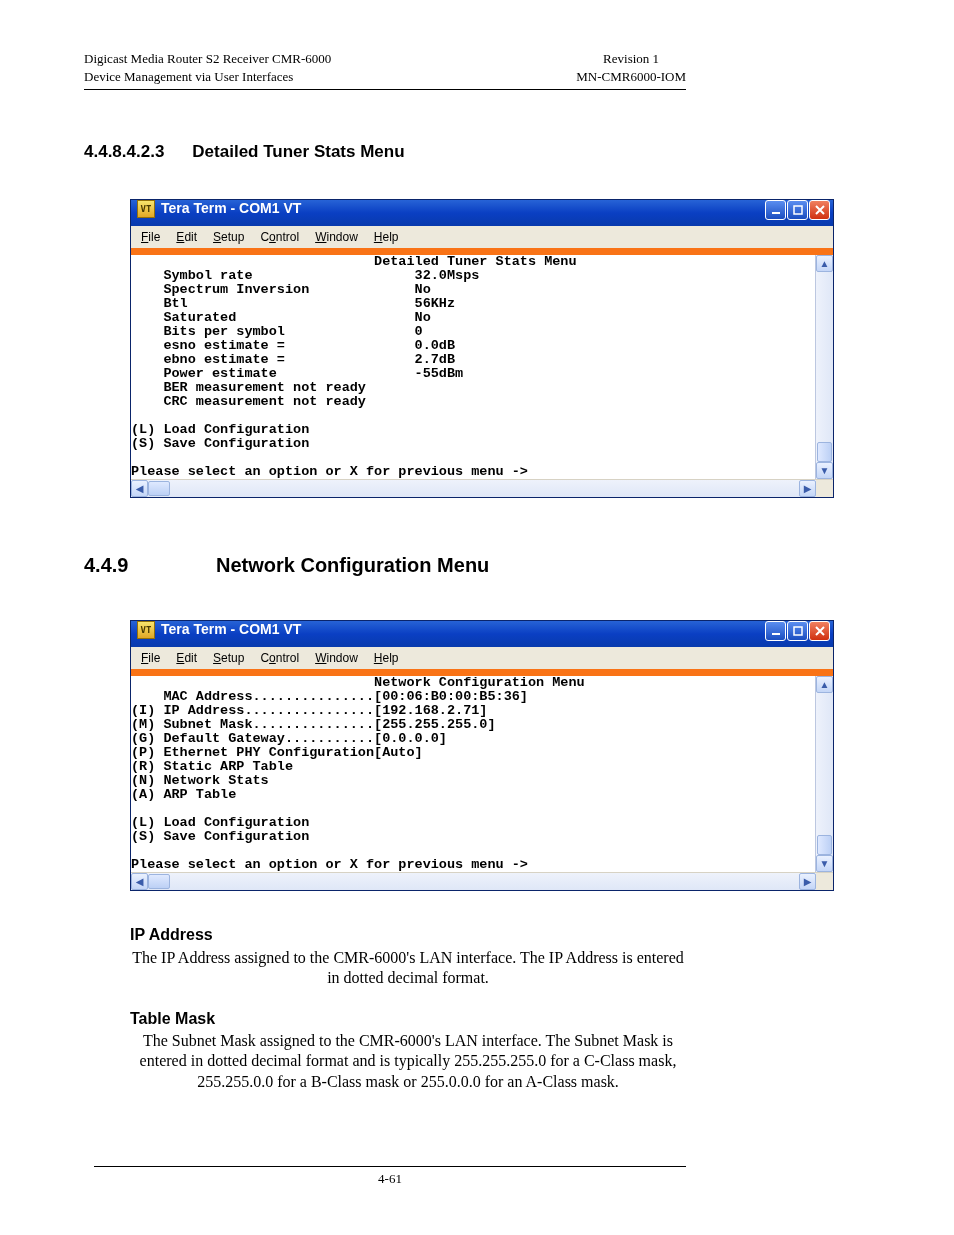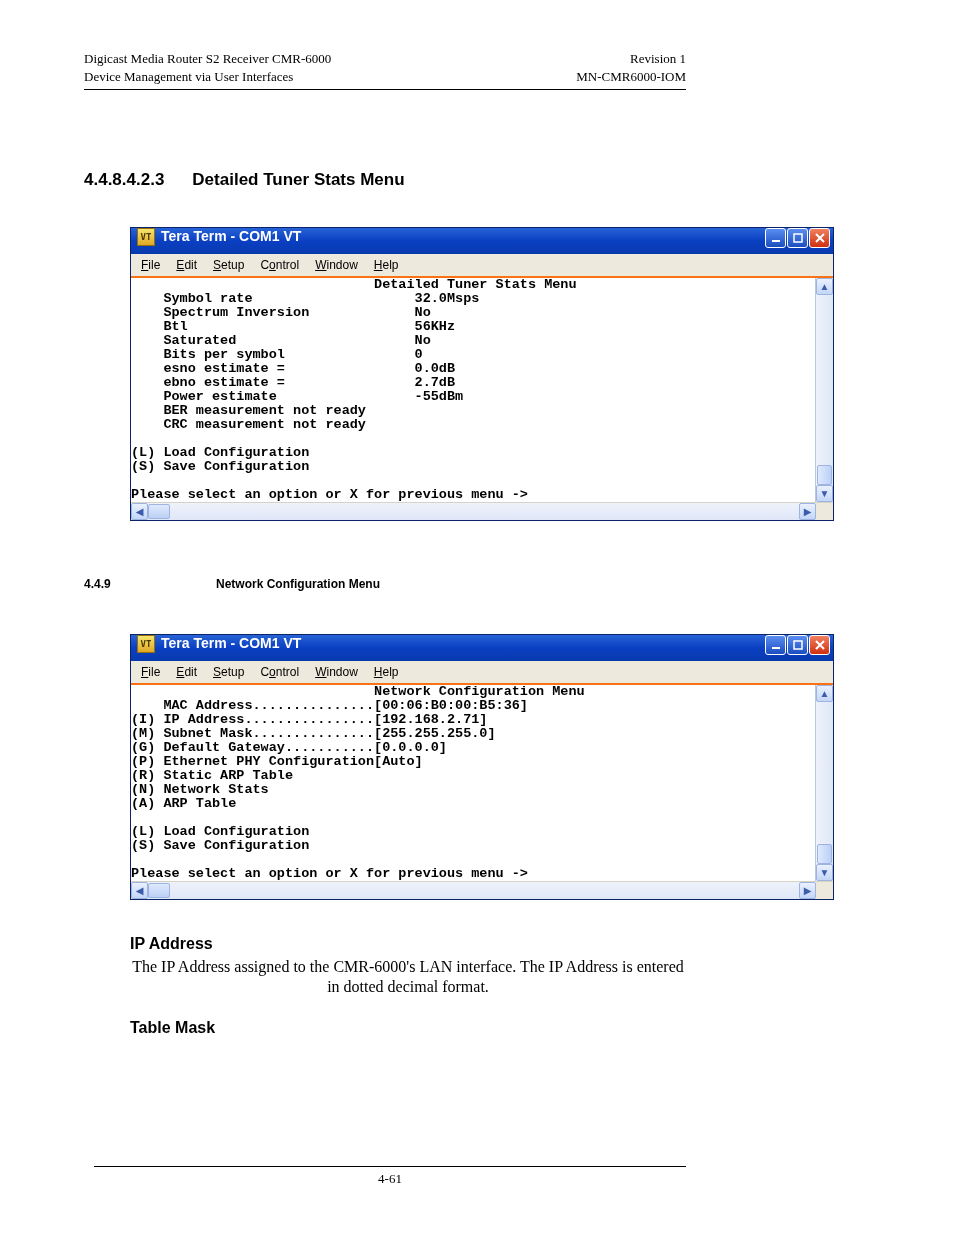--- a/index.html
+++ b/index.html
@@ -16,41 +16,41 @@
     box-sizing: border-box;
     padding: 50px 84px 0 84px;
   }
   .header {
     font-size: 13px;
     line-height: 1.35;
     display: flex;
     justify-content: space-between;
   }
   .header .left, .header .right { white-space: pre; }
-  .header .right { text-align: right; }
+  .header .right { text-align: center; }
   .rule {
     border: 0;
     border-top: 1px solid #000;
     margin: 4px 0 0 0;
   }
   .heading {
     font-family: Arial, Helvetica, sans-serif;
     font-weight: bold;
   }
   .h-row {
     display: flex;
     gap: 28px;
   }
   .h3 {
     font-size: 17px;
-    margin-top: 80px;
+    margin-top: 52px;
     margin-bottom: 38px;
   }
   .h2 {
-    font-size: 12px;
+    font-size: 20px;
     margin-top: 56px;
     margin-bottom: 44px;
   }
 
   
   .term-window {
     width: 702px;
     margin-left: 46px;
     border: 1px solid #0A246A;
     border-top: none;
@@ -102,21 +102,21 @@
   }
   .wc svg { display:block; }
 
   .menubar {
     background: #EDE9DC;
     display: flex;
     gap: 4px;
     padding: 2px 4px;
     font-size: 12px;
     color: #000;
-    border-bottom: 2px solid #f97316;
+    border-bottom: 7px solid #f97316;
   }
   .menubar .mitem {
     padding: 2px 6px;
   }
   .menubar .mitem span.u { text-decoration: underline; }
 
   .client {
     position: relative;
     display: flex;
     background: #EDE9DC;
@@ -345,20 +345,21 @@
         </div>
       <div class="sbtn">▶</div>
       <div class="corner"></div>
     </div>
   </div>
 
   <div class="bodytext">
     <b>IP Address</b>
     <p>The IP Address assigned to the CMR-6000's LAN interface. The IP Address is entered in dotted decimal format.</p>
     <b>Table Mask</b>
+    <p>The Subnet Mask assigned to the CMR-6000's LAN interface. The Subnet Mask is entered in dotted decimal format and is typically 255.255.255.0 for a C-Class mask, 255.255.0.0 for a B-Class mask or 255.0.0.0 for an A-Class mask.</p>
   </div>
 
   <div class="footer">
     <hr class="footer-rule">
     <span>4-61</span>
   </div>
 
 </div>
 
 </body></html>

